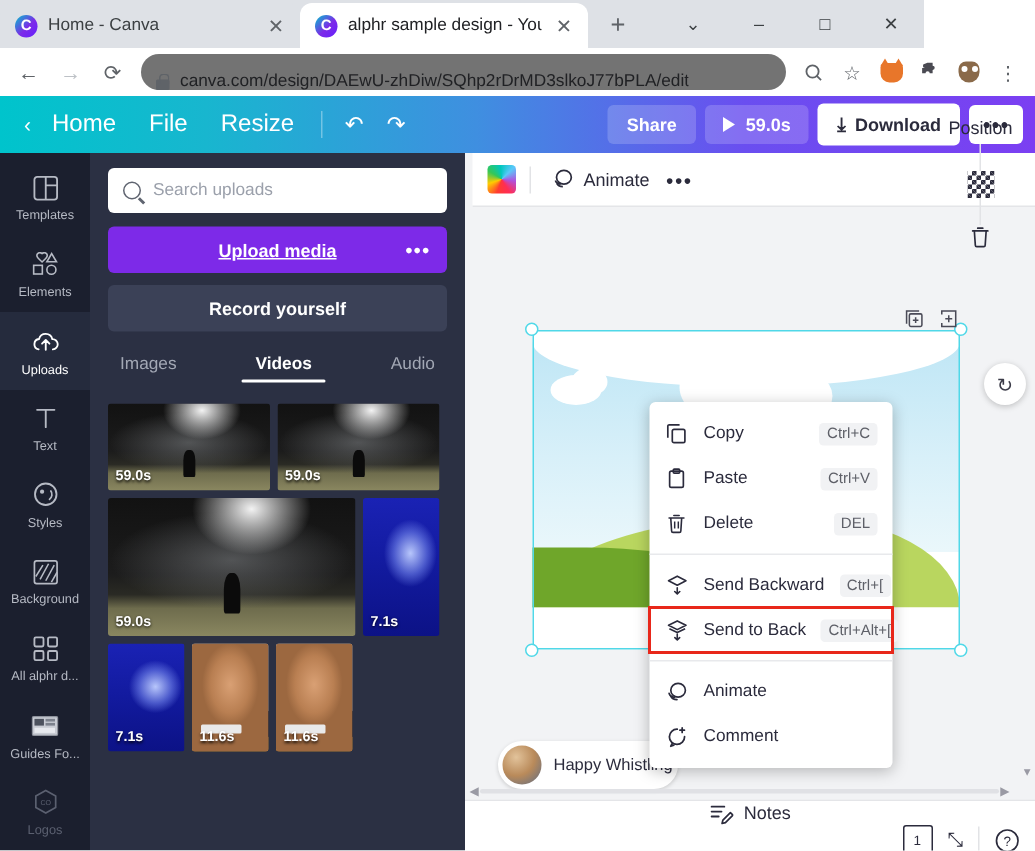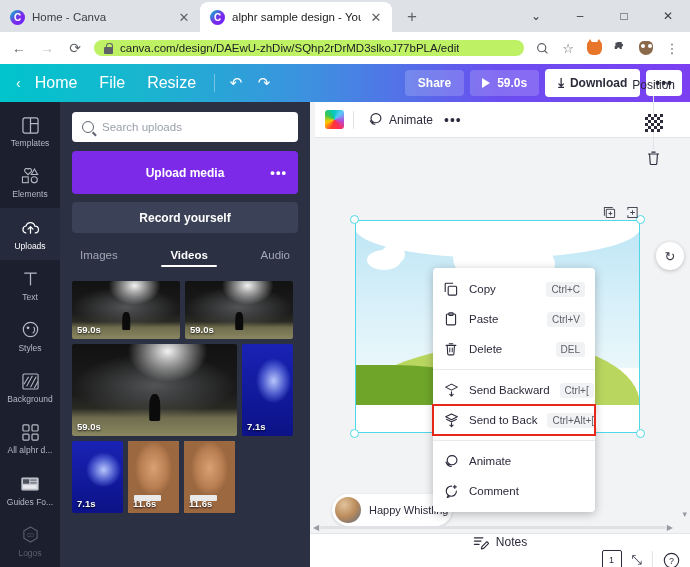--- a/index.html
+++ b/index.html
@@ -6,21 +6,21 @@
   html, body {
     width: 690px; height: 567px;
     font-family: "Liberation Sans", sans-serif;
     overflow: hidden;
     background: #ffffff;
   }
   #app { position: relative; width: 690px; height: 567px; }
 
   
   .browser-tabstrip {
-    position: absolute; left: 0; top: 0; width: 690px; height: 32px;
+    position: absolute; left: 0; top: 0; width: 616px; height: 32px;
     background: #dee1e6;
     display: flex; align-items: flex-end;
   }
   .tab {
     position: relative;
     height: 30px; display: flex; align-items: center;
     padding: 0 8px 0 10px; gap: 7px;
     font-size: 11.5px; color: #3c4043;
     border-radius: 8px 8px 0 0;
     min-width: 0;
@@ -69,23 +69,23 @@
     display: flex; align-items: center; gap: 2px;
     padding: 0 6px;
   }
   .nav-btn {
     width: 26px; height: 26px; flex: 0 0 auto;
     display: flex; align-items: center; justify-content: center;
     color: #5f6368; font-size: 14px;
   }
   .nav-btn.disabled { color: #bdc1c6; }
   .omnibox {
-    flex: 1 1 auto; height: 16px; margin: 0 4px;
-    background: #bef264; border-radius: 12px;
-    display: flex; align-items: center; gap: 7px;
+    flex: 1 1 auto; height: 24px; margin: 0 4px;
+    background: #737373; border-radius: 12px;
+    display: flex; align-items: flex-end; gap: 7px;
     padding: 0 10px;
     min-width: 0;
   }
   .omni-lock { flex: 0 0 auto; width: 9px; height: 11px; position: relative; }
   .omni-lock::before {
     content: ""; position: absolute; left: 0; bottom: 0;
     width: 9px; height: 7px; background: #5f6368; border-radius: 1px;
   }
   .omni-lock::after {
     content: ""; position: absolute; left: 2px; top: 0;
@@ -204,24 +204,25 @@
   .search-icon-g {
     width: 12px; height: 12px; border: 1.6px solid #5f6470; border-radius: 50%;
     position: relative; flex: 0 0 auto;
   }
   .search-icon-g::after {
     content: ""; position: absolute; right: -4px; bottom: -3px;
     width: 5px; height: 1.6px; background: #5f6470; transform: rotate(45deg);
   }
   .search-ph { font-size: 11.5px; color: #9ba0ab; }
   .btn-upload {
-    margin-top: 9px; height: 43px; background: #7d2ae8; border-radius: 4px;
+    margin-top: 9px; height: 31px; background: #7d2ae8; border-radius: 4px;
     display: flex; align-items: center; justify-content: center;
     color: #fff; font-size: 12px; font-weight: bold;
     position: relative;
+    text-decoration: underline;
   }
   .btn-upload .dots {
     position: absolute; right: 11px; font-size: 13px; letter-spacing: 1px;
   }
   .btn-record {
     margin-top: 8px; height: 31px; background: #3b4157; border-radius: 4px;
     display: flex; align-items: center; justify-content: center;
     color: #ffffff; font-size: 12px; font-weight: bold;
   }
   .tabs-row {

